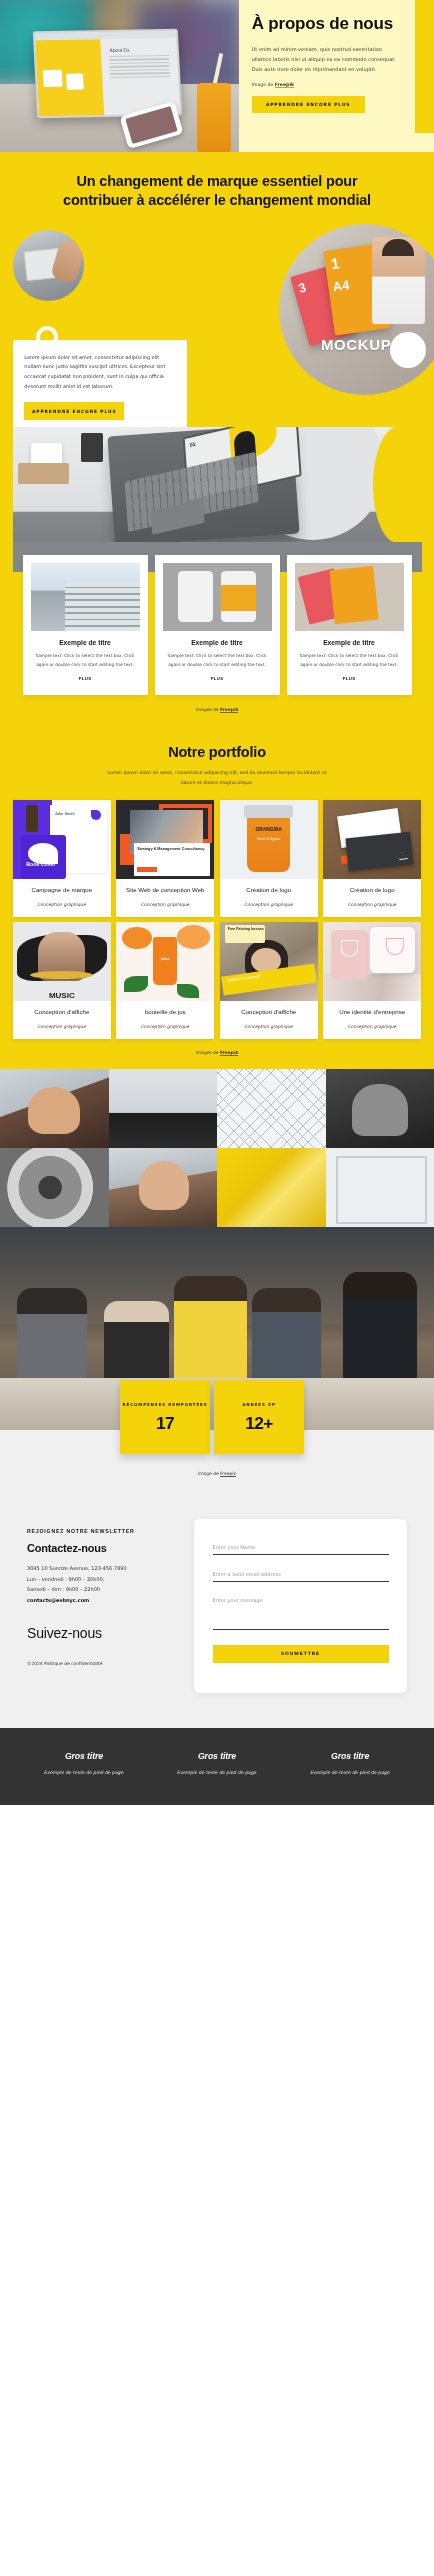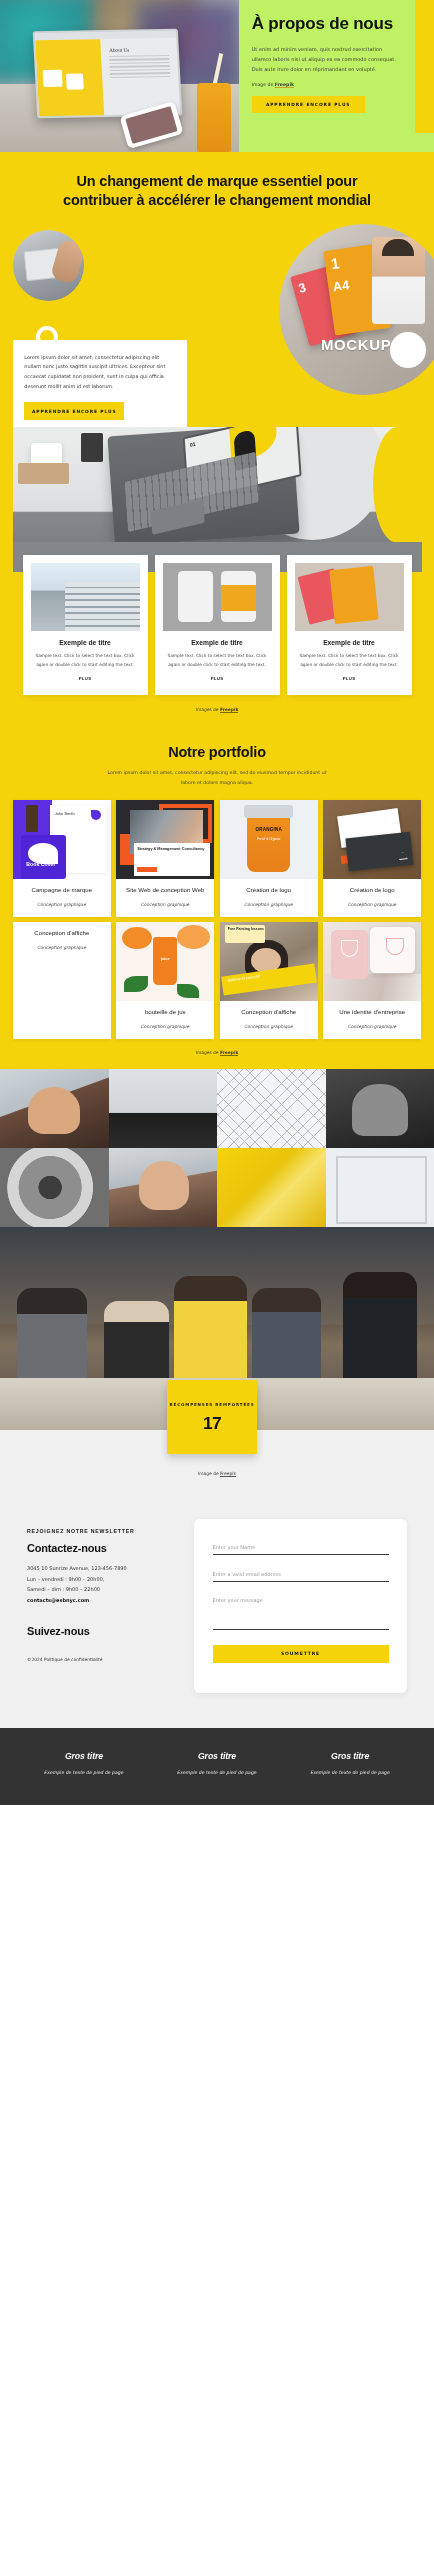--- a/index.html
+++ b/index.html
@@ -48,21 +48,21 @@
      font-family:"Liberation Serif",serif;}
   .hero-photo .laptop .lines{position:absolute;left:52%;top:24px;width:42%;}
   .hero-photo .laptop .lines span{display:block;height:1.2px;background:#c9c9c9;margin-bottom:2.3px;}
   .hero-photo .phone{position:absolute;left:123px;bottom:10.4px;width:57px;height:34px;background:#fff;
      border-radius:5.8px;transform:rotate(-16deg);box-shadow:0 2.3px 5.8px rgba(0,0,0,.25);}
   .hero-photo .phone em{position:absolute;inset:4px 5.2px;background:#8c6a6a;border-radius:1.7px;display:block;}
   .hero-photo .juice{position:absolute;right:8px;bottom:0;width:34px;height:69px;
      background:linear-gradient(180deg,#f0a81e,#e58f12);border-radius:4.6px 4.6px 2.3px 2.3px;}
   .hero-photo .straw{position:absolute;right:21px;bottom:58px;width:3.5px;height:41px;background:#f3ecd6;transform:rotate(12deg);}
 
-  .hero-right{flex:1;position:relative;background:#bef264;}
+  .hero-right{flex:1;position:relative;background:#fef9c3;}
   .hero-yellowbar{position:absolute;right:0;top:0;width:19px;height:133px;background:#f5d30b;}
   .hero-content{padding:14px 30px 0 12.7px;}
   .hero-title{font-size:17px;line-height:1.18;font-weight:700;letter-spacing:-0.2px;color:#111;}
   .hero-text{font-size:5px;line-height:2.0;color:#3d3d3d;margin-top:9.8px;max-width:145px;
     font-family:"DejaVu Sans",sans-serif;}
   .credit{font-size:4.6px;color:#3a3a3a;margin-top:8px;font-family:"DejaVu Sans",sans-serif;}
   .credit b{font-weight:700;border-bottom:0.6px solid #c9a227;}
   .btn-yellow{
     display:block;background:#f5d30b;color:#111;text-align:center;
     font-size:4.4px;font-weight:700;letter-spacing:0.9px;padding:6.4px 3.5px;margin-top:8.7px;
@@ -272,21 +272,21 @@
   .stats-credit b{font-weight:400;border-bottom:0.6px solid #555;}
 
   
   .contact{background:#f0f0f0;display:flex;padding:23px 27px 35px;gap:11.6px;}
   .contact-left{flex:1;padding-top:9.3px;}
   .eyebrow{font-size:5.2px;font-weight:700;letter-spacing:0.8px;line-height:1.5;color:#161616;}
   .contact-left h3{font-size:11px;font-weight:700;margin-top:5.8px;color:#121212;letter-spacing:-0.2px;}
   .contact-left .info{margin-top:9.3px;}
   .contact-left .info p{font-size:5px;line-height:2.1;color:#333;font-family:"DejaVu Sans",sans-serif;}
   .contact-left .info p.mail{font-weight:700;color:#111;}
-  .contact-left h4{font-size:11px;font-weight:700;margin-top:19.7px;color:#121212;letter-spacing:-0.2px;}
+  .contact-left h4{font-size:14px;font-weight:400;margin-top:19.7px;color:#121212;letter-spacing:-0.2px;}
   .copyright{font-size:4.4px;color:#3a3a3a;margin-top:19.7px;font-family:"DejaVu Sans",sans-serif;}
 
   .form-card{width:213px;background:#fff;border-radius:5.8px;padding:22px 18.5px 30px;box-shadow:0 1.2px 7px rgba(0,0,0,.06);}
   .field{margin-bottom:12.7px;}
   .field input,.field textarea{
     width:100%;border:none;border-bottom:0.9px solid #3a3a3a;background:transparent;outline:none;
     font-size:5px;color:#333;padding:2.3px 0 4px;font-family:"DejaVu Sans",sans-serif;}
   .field textarea{height:36px;resize:none;}
   .field input::placeholder,.field textarea::placeholder{color:#9b9b9b;}
   .submit-btn{width:100%;background:#f5d30b;border:none;padding:6.4px 0;font-size:4.5px;font-weight:700;
@@ -480,20 +480,26 @@
               <i></i>
             </div>
         </div>
         <div class="pf-body">
           <div class="pf-title">Création de logo</div>
           <div class="pf-cat">Conception graphique</div>
         </div>
       </div>
 
       <div class="pf-card">
+        <div class="pf-thumb t-poster">
+          <div class="brush"></div>
+            <div class="girl"></div>
+            <div class="gold"></div>
+            <div class="music">MUSIC</div>
+        </div>
         <div class="pf-body">
           <div class="pf-title">Conception d'affiche</div>
           <div class="pf-cat">Conception graphique</div>
         </div>
       </div>
 
       <div class="pf-card">
         <div class="pf-thumb t-juice">
           <div class="or1"></div>
             <div class="or2"></div>
@@ -565,20 +571,24 @@
       <div class="p5"></div>
       <div class="table"></div>
   </div>
 
   <div class="stats-wrap">
     <div class="stats">
       <div class="stat">
         <div class="lbl">RÉCOMPENSES REMPORTÉES</div>
         <div class="num">17</div>
       </div>
+      <div class="stat">
+        <div class="lbl">ANNÉES XP</div>
+        <div class="num">12+</div>
+      </div>
     </div>
     <div class="stats-spacer"></div>
     <p class="stats-credit"><span>Image de </span><b>Freepik</b></p>
   </div>
 
   <div class="contact">
     <div class="contact-left">
       <div class="eyebrow">REJOIGNEZ NOTRE NEWSLETTER</div>
       <h3>Contactez-nous</h3>
       <div class="info">

